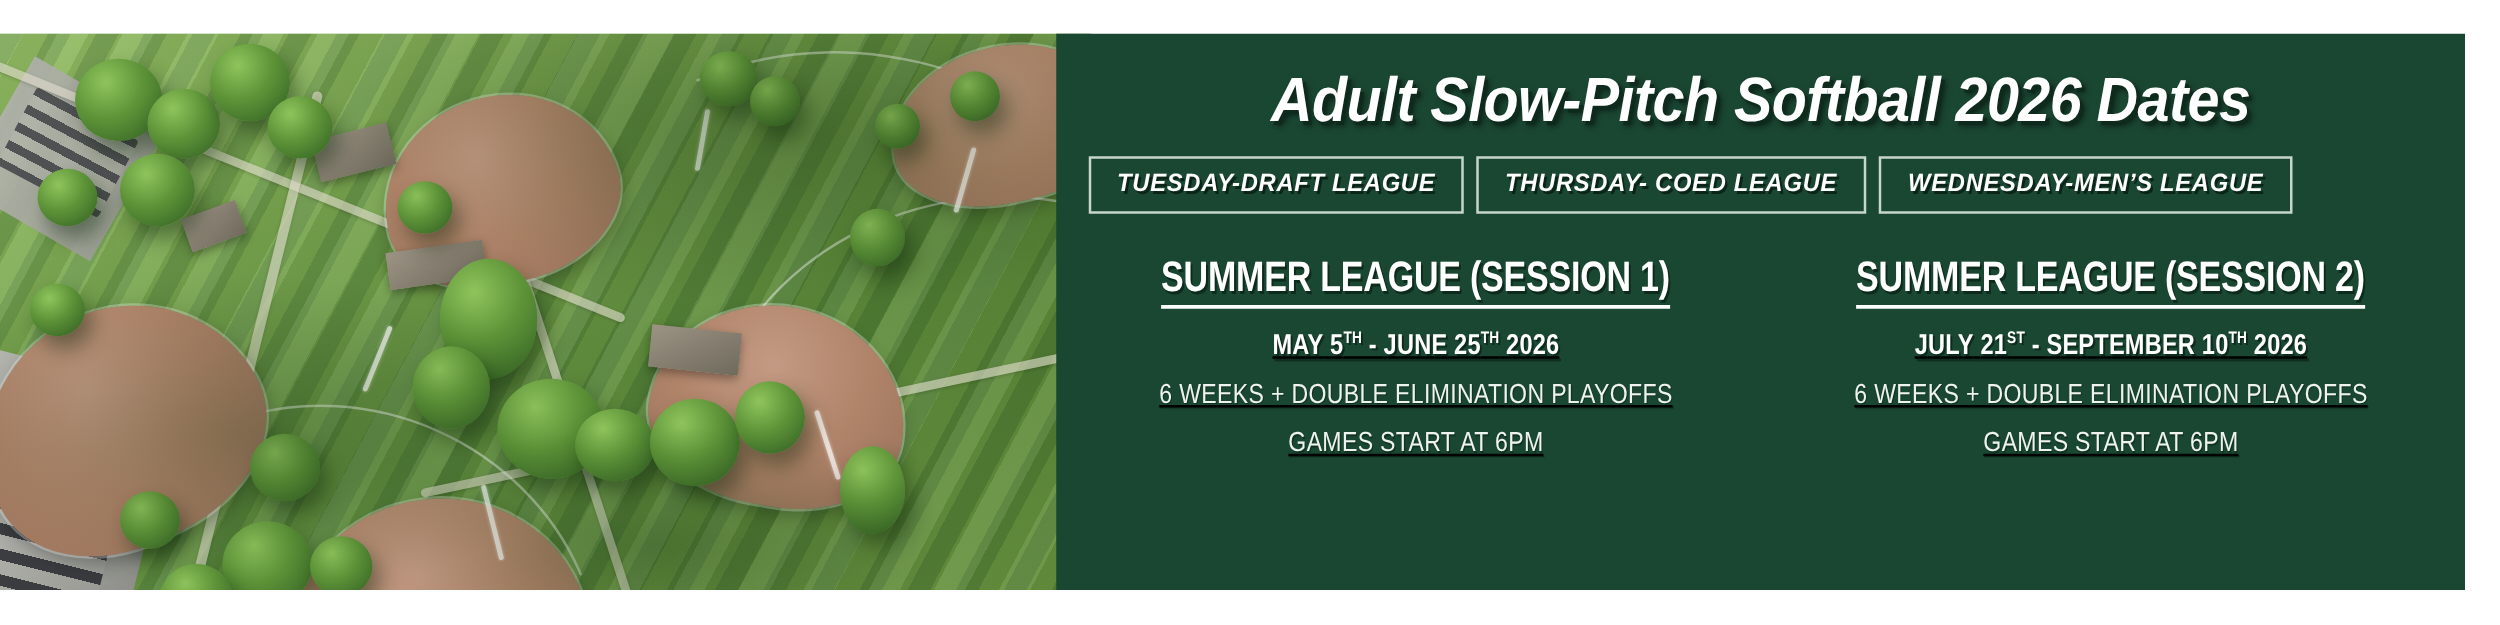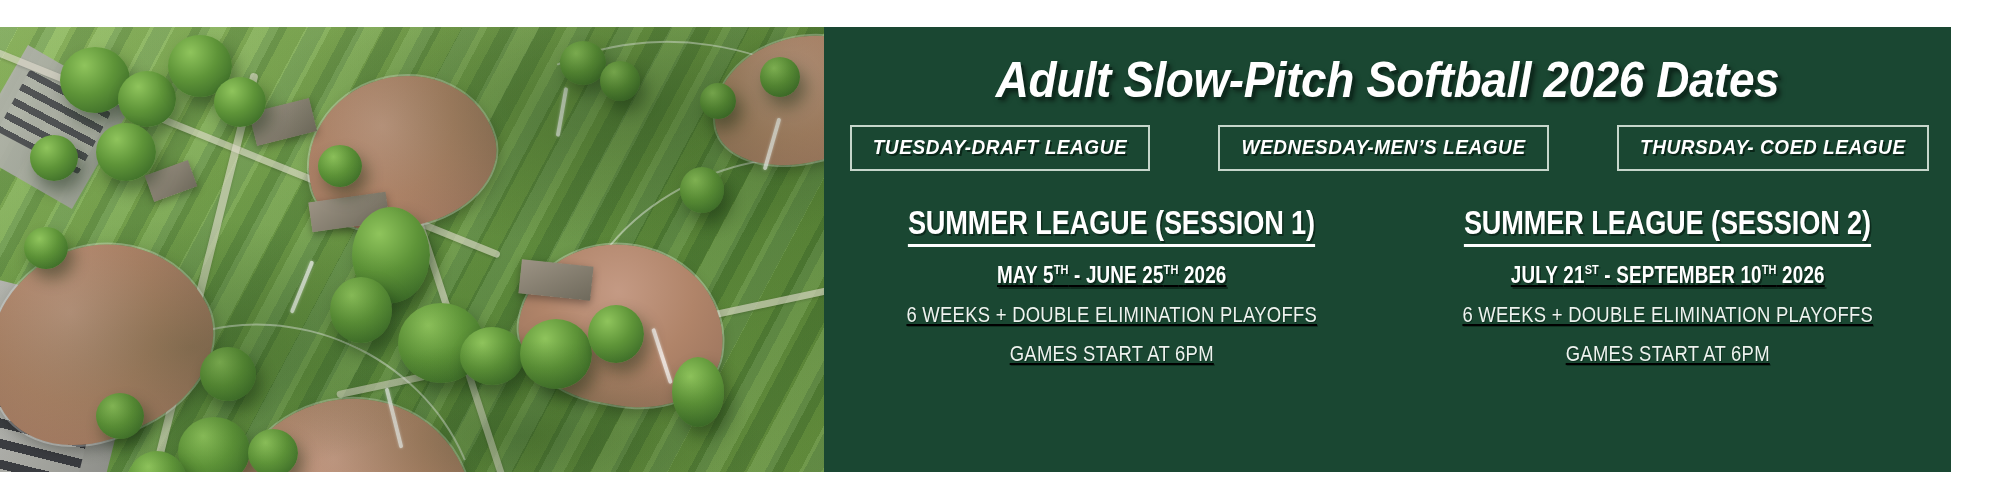--- a/index.html
+++ b/index.html
@@ -66,31 +66,31 @@
   
   .tree{position:absolute;border-radius:50%;
         background:radial-gradient(circle at 35% 28%, #8fc45c 0%, #5e9438 45%, #2f5c22 100%);
         box-shadow:6px 10px 16px rgba(10,30,8,.42);}
   .bldg{position:absolute;background:linear-gradient(150deg,#9c9384,#6f6a5c);
         box-shadow:0 3px 8px rgba(0,0,0,.35);}
   .lite{position:absolute;width:4px;background:rgba(255,255,255,.75);border-radius:2px;
         box-shadow:0 0 3px rgba(255,255,255,.5);}
 
   
-  .panel{position:absolute;left:824px;top:27px;width:1127px;height:445px;
+  .panel{position:absolute;left:845px;top:27px;width:1127px;height:445px;
          background:#1a4732;}
 
   .title{position:absolute;left:0;right:0;top:24px;text-align:center;
          font-family:"Liberation Sans",sans-serif;font-style:italic;font-weight:700;
          font-size:50px;letter-spacing:-.5px;color:#ffffff;white-space:nowrap;
          transform:scaleX(.92);
          text-shadow:3px 3px 0 #0d2a1d, 4px 4px 5px rgba(0,0,0,.55);}
 
   .leagues{position:absolute;left:26px;right:22px;top:98px;
-           display:flex;justify-content:space-between;align-items:stretch;gap:10px;}
+           display:flex;align-items:stretch;gap:10px;}
   .lbox{flex:0 1 auto;border:2px solid #c6d6cb;padding:9px 14px 10px;
         display:flex;align-items:center;justify-content:center;}
   .lbox span{font-style:italic;font-weight:700;font-size:20px;letter-spacing:.6px;
              color:#ffffff;white-space:nowrap;transform:scaleX(.95);
              text-shadow:2px 2px 0 rgba(8,32,20,.85);}
 
   .sessions{position:absolute;left:10px;right:6px;top:176px;display:flex;text-decoration:underline;}
   .col{flex:1;text-align:center;padding:0 6px;}
 
   .shead{display:inline-block;font-weight:700;font-size:34px;letter-spacing:-.2px;
@@ -176,24 +176,24 @@
 
   <div class="panel">
 
     <div class="title">Adult Slow-Pitch Softball 2026 Dates</div>
 
     <div class="leagues">
       <div class="lbox">
         <span>TUESDAY-DRAFT LEAGUE</span>
       </div>
       <div class="lbox">
+        <span>THURSDAY- COED LEAGUE</span>
+      </div>
+      <div class="lbox">
         <span>WEDNESDAY-MEN’S LEAGUE</span>
-      </div>
-      <div class="lbox">
-        <span>THURSDAY- COED LEAGUE</span>
       </div>
     </div>
 
     <div class="sessions">
 
       <div class="col">
         <div class="shead">SUMMER LEAGUE (SESSION 1)</div>
         <div class="sdate"><span>MAY</span>&nbsp;<span>5</span><sup>TH</sup><span> - </span><span>JUNE</span>&nbsp;<span>25</span><sup>TH</sup>&nbsp;<span>2026</span></div>
         <div class="sline">6 WEEKS + DOUBLE ELIMINATION PLAYOFFS</div>
         <div class="sline">GAMES START AT 6PM</div>

